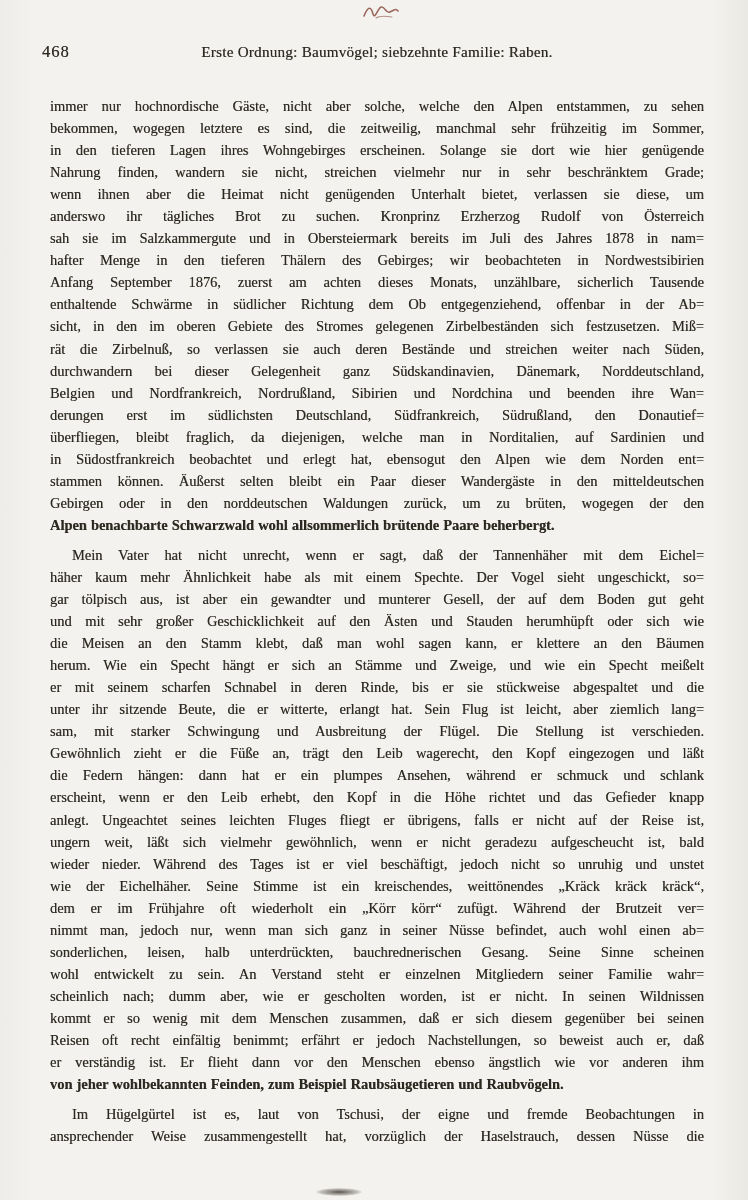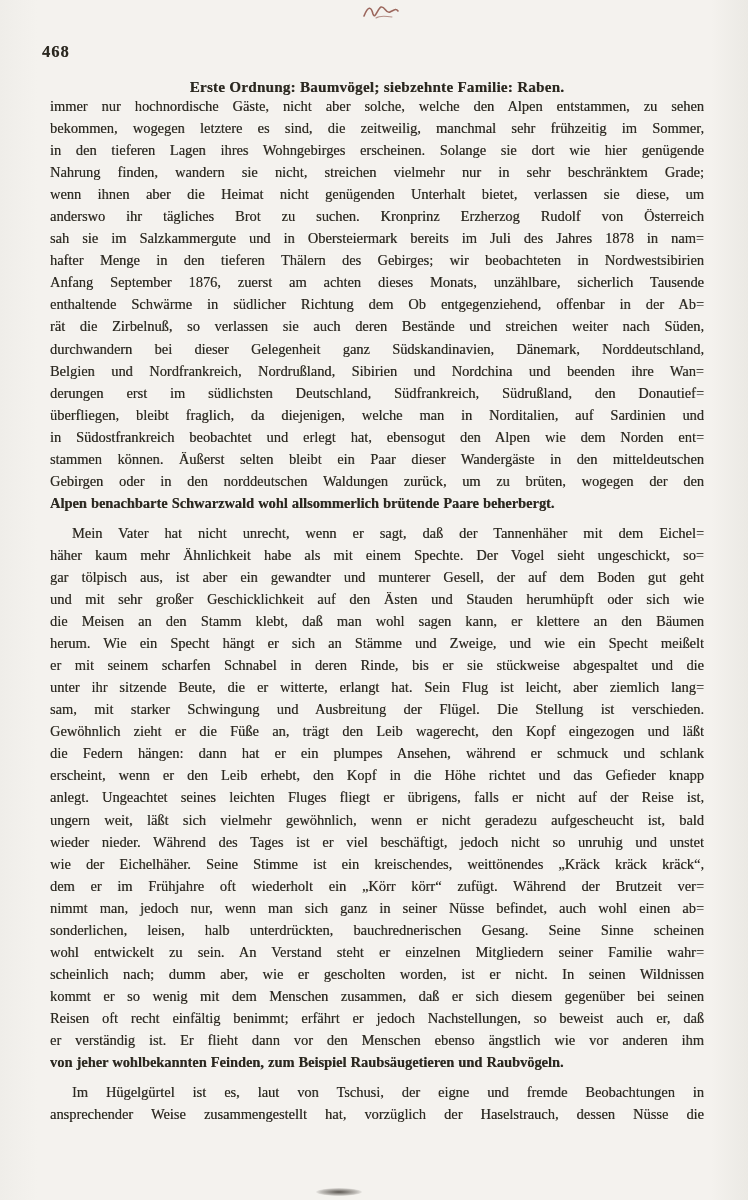--- a/index.html
+++ b/index.html
@@ -15,31 +15,29 @@
     background: linear-gradient(90deg, #efede9 0%, #f4f2ee 5%, #f4f2ee 95%, #ebe9e4 100%);
     color: #2b2820;
     overflow: hidden;
     
     text-shadow: 0.35px 0 0 rgba(43, 40, 32, 0.55);
   }
   .pagehead {
     position: absolute;
     top: 44px; left: 42px; width: 670px; height: 22px;
     font-size: 15px;
-    font-weight: bold;
   }
   .pagenum {
     position: absolute; left: 0; top: -2px;
     font-size: 16.5px; letter-spacing: 1px;
   }
   .running-title {
     display: block;
     text-align: center;
     letter-spacing: 0.3px;
-    margin-top: 35px;
   }
   .body-text {
     position: absolute;
     top: 87px; left: 42px; width: 670px;
     font-size: 14.4px;
     line-height: 22.05px;
     word-spacing: 0.5px;
   }
   .para { margin: 8px; }
   .line {
@@ -85,20 +83,21 @@
         <div class="line">immer nur hochnordische Gäste, nicht aber solche, welche den Alpen entstammen, zu sehen</div>
         <div class="line">bekommen, wogegen letztere es sind, die zeitweilig, manchmal sehr frühzeitig im Sommer,</div>
         <div class="line">in den tieferen Lagen ihres Wohngebirges erscheinen.  Solange sie dort wie hier genügende</div>
         <div class="line">Nahrung finden, wandern sie nicht, streichen vielmehr nur in sehr beschränktem Grade;</div>
         <div class="line">wenn ihnen aber die Heimat nicht genügenden Unterhalt bietet, verlassen sie diese, um</div>
         <div class="line">anderswo ihr tägliches Brot zu suchen.  Kronprinz Erzherzog Rudolf von Österreich</div>
         <div class="line">sah sie im Salzkammergute und in Obersteiermark bereits im Juli des Jahres 1878 in nam=</div>
         <div class="line">hafter Menge in den tieferen Thälern des Gebirges; wir beobachteten in Nordwestsibirien</div>
         <div class="line">Anfang September 1876, zuerst am achten dieses Monats, unzählbare, sicherlich Tausende</div>
         <div class="line">enthaltende Schwärme in südlicher Richtung dem Ob entgegenziehend, offenbar in der Ab=</div>
+        <div class="line">sicht, in den im oberen Gebiete des Stromes gelegenen Zirbelbeständen sich festzusetzen.  Miß=</div>
         <div class="line">rät die Zirbelnuß, so verlassen sie auch deren Bestände und streichen weiter nach Süden,</div>
         <div class="line">durchwandern bei dieser Gelegenheit ganz Südskandinavien, Dänemark, Norddeutschland,</div>
         <div class="line">Belgien und Nordfrankreich, Nordrußland, Sibirien und Nordchina und beenden ihre Wan=</div>
         <div class="line">derungen erst im südlichsten Deutschland, Südfrankreich, Südrußland, den Donautief=</div>
         <div class="line">überfliegen, bleibt fraglich, da diejenigen, welche man in Norditalien, auf Sardinien und</div>
         <div class="line">in Südostfrankreich beobachtet und erlegt hat, ebensogut den Alpen wie dem Norden ent=</div>
         <div class="line">stammen können.  Äußerst selten bleibt ein Paar dieser Wandergäste in den mitteldeutschen</div>
         <div class="line">Gebirgen oder in den norddeutschen Waldungen zurück, um zu brüten, wogegen der den</div>
         <div class="line short">Alpen benachbarte Schwarzwald wohl allsommerlich brütende Paare beherbergt.</div>
       </div>

